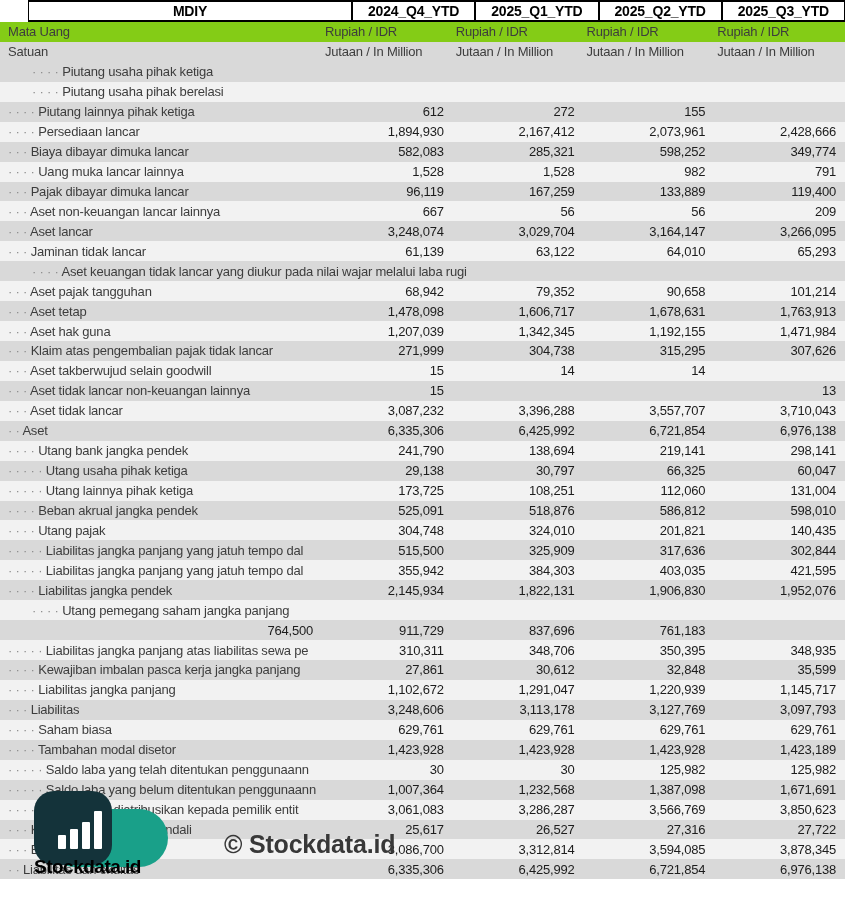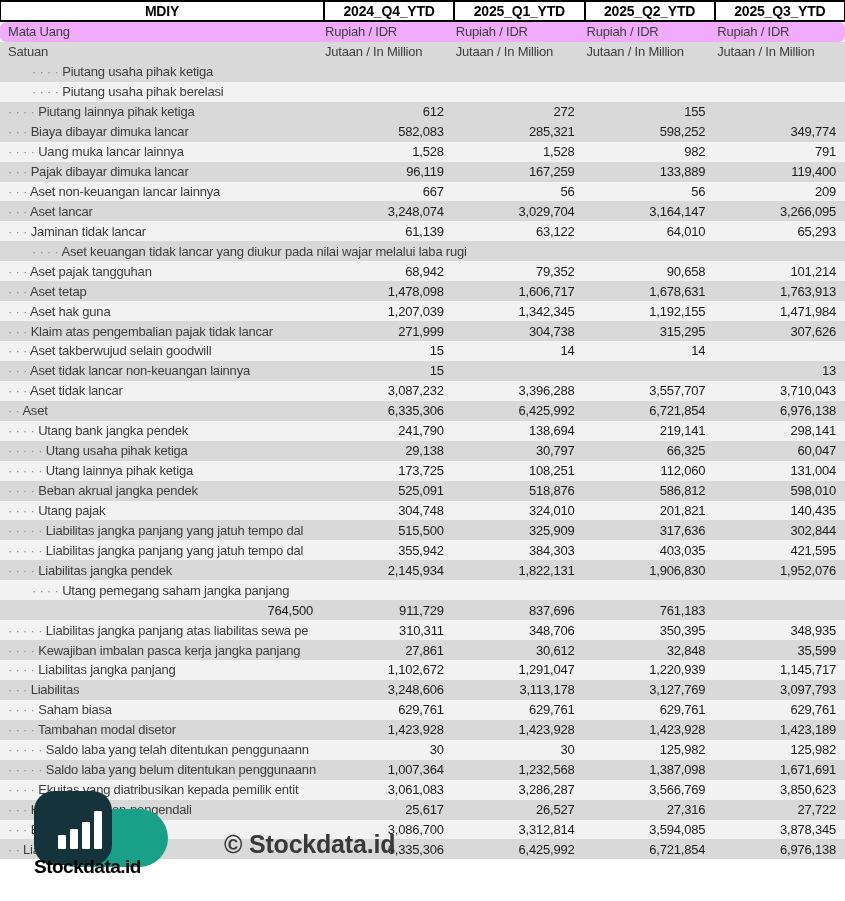--- a/index.html
+++ b/index.html
@@ -15,20 +15,21 @@
   
   .hdr {
     display:grid;
     grid-template-columns:322px repeat(4,1fr);
     height:22px;
     border-top:2px solid #000;
     border-bottom:2px solid #000;
     border-left:1px solid #000;
     border-right:1px solid #000;
     background:#fff;
+    margin-left:28px;
   }
   .hdr-cell {
     display:flex; align-items:center; justify-content:center;
     font-weight:bold; font-size:14px; color:#000;
     white-space:nowrap; overflow:hidden;
   }
   .hdr-cell.period { border-left:2px solid #000; }
   
   .row {
     display:grid;
@@ -39,21 +40,21 @@
   .meta-label, .lbl {
     padding-left:8px;
     font-size:13px; color:#3d3d3d;
     white-space:nowrap; overflow:hidden;
   }
   .meta-val {
     padding-left:3px;
     font-size:13px; color:#3d3d3d;
     white-space:nowrap; overflow:hidden;
   }
-  .bg-meta1 { background:#f0abfc;border-radius:6px; }
+  .bg-meta1 { background:#84cc16; }
   .bg-meta2 { background:#d9d9d9; }
   .bg-light { background:#f2f2f2; }
   .bg-dark  { background:#d9d9d9; }
   
   .lbl .dots { color:#8c8c8c; }
   .lbl.spill { overflow:visible; grid-column:1 / -1;padding-left:32px; }
   .val {
     padding-right:9px;
     text-align:right;
     font-size:13px; color:#1c1c1c;
@@ -119,20 +120,27 @@
       </div>
       <div class="row bg-light">
         <div class="lbl spill"><span class="dots">· · · · </span>Piutang usaha pihak berelasi</div>
       </div>
       <div class="row bg-dark">
         <div class="lbl"><span class="dots">· · · · </span>Piutang lainnya pihak ketiga</div>
         <div class="val">612</div>
         <div class="val">272</div>
         <div class="val">155</div>
         <div class="val"></div>
+      </div>
+      <div class="row bg-light">
+        <div class="lbl"><span class="dots">· · · · </span>Persediaan lancar</div>
+        <div class="val">1,894,930</div>
+        <div class="val">2,167,412</div>
+        <div class="val">2,073,961</div>
+        <div class="val">2,428,666</div>
       </div>
       <div class="row bg-dark">
         <div class="lbl"><span class="dots">· · · </span>Biaya dibayar dimuka lancar</div>
         <div class="val">582,083</div>
         <div class="val">285,321</div>
         <div class="val">598,252</div>
         <div class="val">349,774</div>
       </div>
       <div class="row bg-light">
         <div class="lbl"><span class="dots">· · · · </span>Uang muka lancar lainnya</div>

